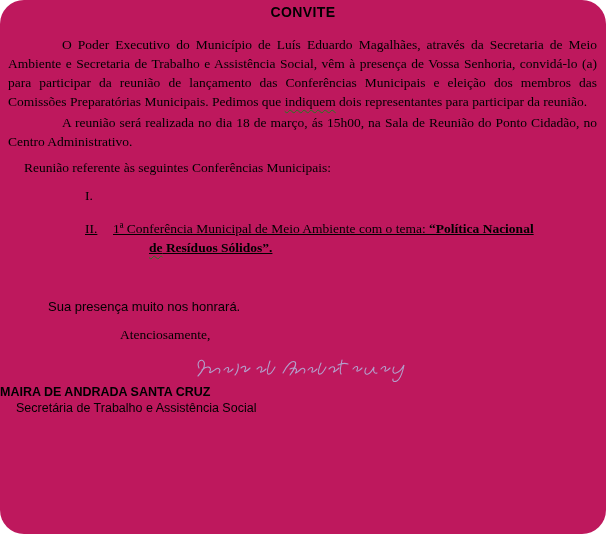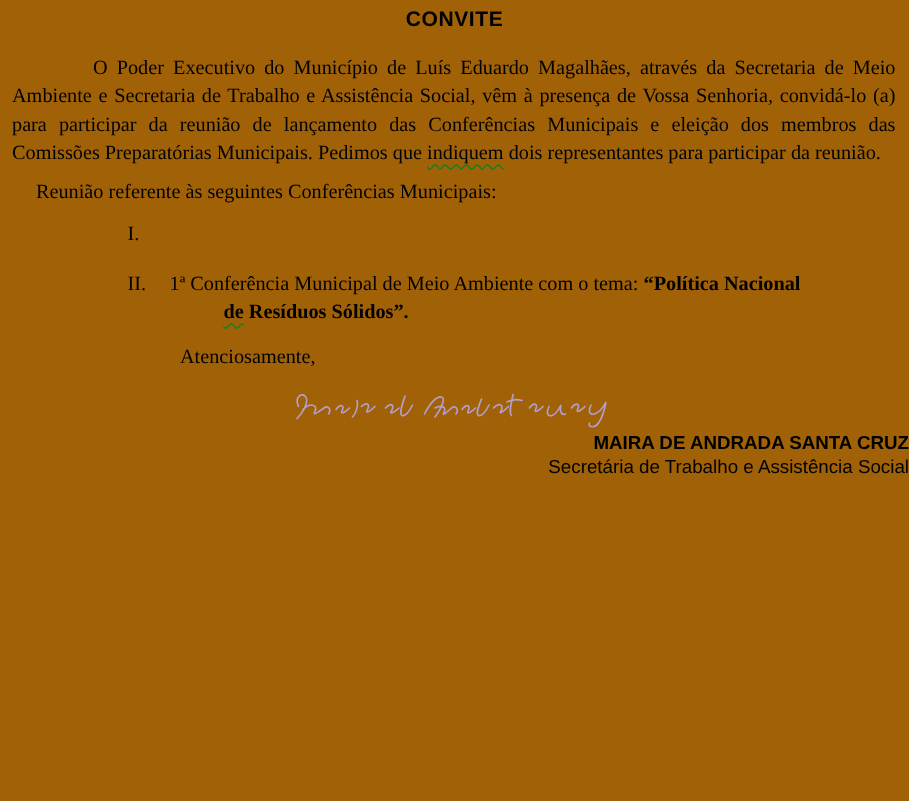--- a/index.html
+++ b/index.html
@@ -1,84 +1,86 @@
 <!DOCTYPE html>
 <html><head>
 <meta charset="utf-8">
 <style>
   * { margin:0; padding:0; box-sizing:border-box; }
   html,body { background:#fff; }
   body { width:606px; height:534px; overflow:hidden; }
   .doc {
     position:relative; width:606px; height:534px;
     font-family:"Liberation Serif", serif;
-    font-size:13.5px; color:#000; background:#a16207;
+    font-size:13.5px; color:#000; background:#be185d;border-radius:24px;
   }
   .title {
     padding-top:4px; text-align:center;
     font-family:"Liberation Sans", sans-serif;
     font-weight:700; font-size:14px; letter-spacing:.4px;
   }
   .body-para { margin:0 9px 0 8px; text-align:justify; line-height:19px; }
   .p1 { margin-top:15px; text-indent:54px;font-family:Liberation Serif, serif; }
   .p2 { margin-top:2px;  text-indent:54px; }
   .list-intro { margin-top:7px; margin-left:24px; line-height:19px; }
   .list-item { display:flex; margin-left:85px; line-height:19px; }
   .item-1 { margin-top:9px; }
-  .item-2 { margin-top:14px; }
+  .item-2 { margin-top:14px;text-decoration:underline; }
   .numeral { width:28px; flex:none; }
   .item-text { width:452px; }
   .squiggle {
     text-decoration-line:underline;
     text-decoration-style:wavy;
     text-decoration-color:#1e7d1e;
     text-decoration-thickness:1px;
     text-underline-offset:3px;
   }
   .closing {
     margin-top:42px; margin-left:48px;
     font-family:"Liberation Sans", sans-serif; font-size:13px; line-height:15px;
   }
   .salutation { margin-top:11px; margin-left:120px; line-height:19px; }
-  .sig-block { text-align:right; }
+  .sig-block { text-align:left; }
   .sig-svg { display:block; margin:0 auto; }
   .sig-svg-1 { margin-top:12px; }
   .sig-svg-2 { margin-top:14px; }
   .sig-name {
     margin-top:3px;
     font-family:"Liberation Sans", sans-serif;
     font-weight:700; font-size:12.5px; line-height:15px;
   }
   .sig-role {
     margin-top:1px;
     font-family:"Liberation Sans", sans-serif;
-    font-size:12.5px; line-height:15px;
+    font-size:12.5px; line-height:15px;padding-left:16px;
   }
 </style>
 </head>
 <body>
 
 <div class="doc">
 
   <div class="title">CONVITE</div>
 
   <p class="body-para p1"><span>O Poder Executivo do Município de Luís Eduardo Magalhães, através da Secretaria de Meio Ambiente e Secretaria de Trabalho e Assistência Social, vêm à presença de Vossa Senhoria, convidá-lo (a) para participar da reunião de lançamento das Conferências Municipais e eleição dos membros das Comissões Preparatórias Municipais. Pedimos que </span><span class="squiggle" style="text-decoration-color: rgb(30, 125, 30);">indiquem</span><span> dois representantes para participar da reunião.</span></p>
 
+  <p class="body-para p2">A reunião será realizada no dia 18 de março, ás 15h00, na Sala de Reunião do Ponto Cidadão, no Centro Administrativo.</p>
 
   <p class="list-intro">Reunião referente às seguintes Conferências Municipais:</p>
 
   <div class="list-item item-1">
     <span class="numeral">I.</span>
   </div>
 
   <div class="list-item item-2">
     <span class="numeral">II.</span>
     <span class="item-text"><span>1ª Conferência Municipal de Meio Ambiente com o tema: </span><b>“Política Nacional </b><b class="squiggle" style="text-decoration-color: rgb(30, 125, 30); margin-left: 36px;">de</b><b> Resíduos Sólidos”.</b></span>
   </div>
 
+  <div class="closing">Sua presença muito nos honrará.</div>
 
   <div class="salutation">Atenciosamente,</div>
 
   <div class="sig-block">
     <svg class="sig-svg sig-svg-1" width="220" height="26" viewBox="0 0 220 26">
       <path fill="none" stroke-width="1.1" stroke-linecap="round" d="M6,12 C3,5 9,2 11,6 C13,10 8,17 5,20 M9,14 C14,9 19,11 17,15 C15,19 20,15 23,13 C26,11 28,14 26,17 M31,14 C34,10 37,11 35,15 C34,18 38,15 40,13 M45,8 C46,12 44,17 42,19 M48,12 C51,9 54,10 52,14 C50,18 55,14 57,12 M64,13 C68,9 70,11 68,15 C66,18 71,15 73,13 M77,5 C75,11 73,17 75,18 C78,19 81,13 82,11 M90,17 C94,9 99,4 102,6 C104,8 100,15 97,19 M97,13 C101,11 105,12 103,16 C101,19 106,15 108,13 C111,11 113,14 111,17 M115,14 C118,10 121,11 119,15 C118,18 122,15 124,13 M128,7 C126,12 124,17 126,18 C129,19 132,13 133,11 M136,13 C140,9 143,11 141,15 C139,18 144,14 146,12 M149,4 C148,10 146,16 148,18 M145,9 C149,7 152,7 155,8 M160,13 C163,9 166,10 164,14 C163,17 167,14 169,12 M173,12 C171,16 172,19 175,18 C178,17 180,13 181,11 C180,15 181,18 184,17 M188,13 C191,9 194,10 192,14 C191,17 195,14 197,12 M201,11 C199,15 200,18 203,17 C207,16 210,11 211,9 C210,14 209,19 206,23 C203,27 199,26 200,23" stroke="#b39fcb"></path>
     </svg>
     <div class="sig-name">MAIRA DE ANDRADA SANTA CRUZ</div>
     <div class="sig-role">Secretária de Trabalho e Assistência Social</div>
   </div>

